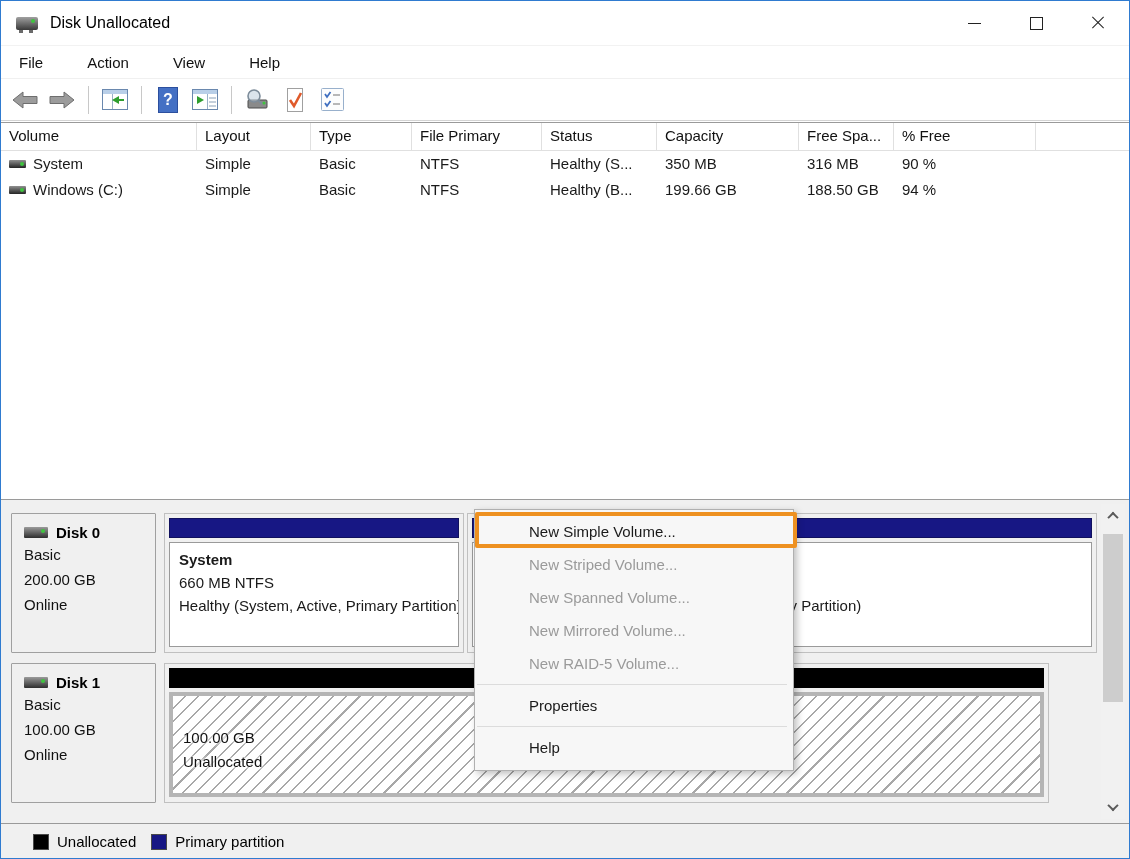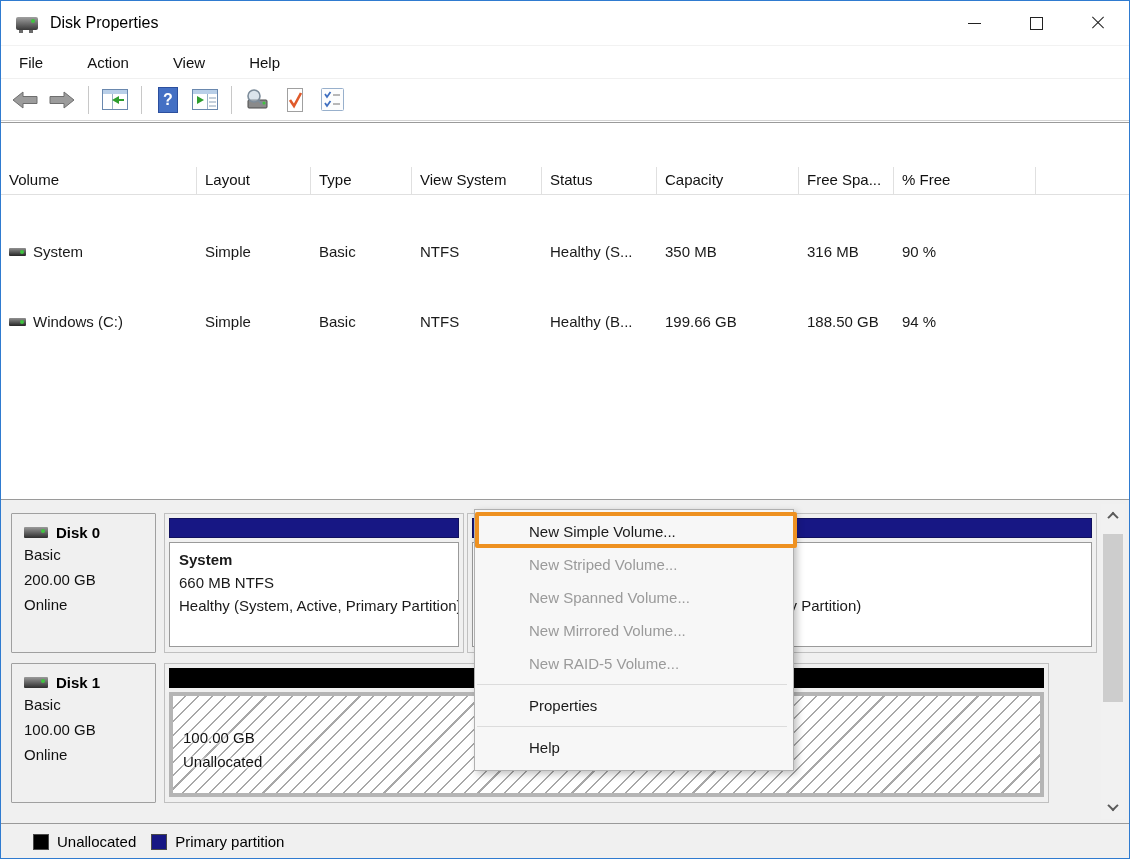--- a/index.html
+++ b/index.html
@@ -38,21 +38,21 @@
   .toolbar { height:42px; display:flex; align-items:center; padding-left:10px; gap:9px;
              border-bottom:1px solid #d4d4d4; }
   .tb-sep { width:1px; height:28px; background:#c8c8c8; margin:0 3px; }
   .tb-btn { width:28px; height:28px; display:flex; align-items:center; justify-content:center; }
   .tb-help { width:20px; height:26px; background:#4470c4; border:1px solid #2c4f9e; color:#fff;
              font-weight:bold; font-size:16px; display:flex; align-items:center; justify-content:center; }
 
   
   .volume-pane { position:absolute; left:0; top:121px; width:1130px; height:378px;
                  background:#fff; border-top:1px solid #9a9a9a; border-bottom:1px solid #9a9a9a; }
-  .vt-grid { display:grid; grid-template-columns:196px 114px 101px 130px 115px 142px 95px 142px 1fr;margin-top:44px; }
+  .vt-grid { display:grid; grid-template-columns:196px 114px 101px 130px 115px 142px 95px 142px 1fr; }
   .vt-head { border-bottom:1px solid #e0e0e0; }
   .vt-head .vt-cell { height:27px; line-height:26px; border-right:1px solid #e0e0e0;
                       padding-left:8px; color:#111; overflow:hidden; white-space:nowrap; }
   .vt-head .vt-fill { border-right:none; }
   .vt-row .vt-cell { height:26px; line-height:26px; padding-left:8px; overflow:hidden; white-space:nowrap; }
   .vol-cell { display:flex; align-items:center; gap:7px; }
   .vol-ico { width:17px; height:8px; border-radius:1px; background:linear-gradient(#909090,#242424);
              position:relative; flex:0 0 auto; }
   .vol-ico::after { content:""; position:absolute; right:2px; top:2px; width:4px; height:4px;
              border-radius:50%; background:#3ec43e; }
@@ -120,21 +120,21 @@
 
   svg { display:block; }
 </style>
 </head>
 <body>
 
 <div class="window">
 
   <div class="titlebar">
     <span class="disk-ico"></span>
-    <span class="title-text">Disk Properties</span>
+    <span class="title-text">Disk Unallocated</span>
     <div class="win-controls">
       <div class="wc">
           <span class="glyph-min"></span>
         </div>
       <div class="wc">
           <span class="glyph-max"></span>
         </div>
       <div class="wc">
           <span class="glyph-close"></span>
         </div>
@@ -210,21 +210,21 @@
         <line x1="12" y1="16" x2="19" y2="16" stroke="#9a9a9a" stroke-width="1.4"></line>
       </svg>
     </div>
   </div>
 
   <div class="volume-pane">
     <div class="vt-grid vt-head">
       <div class="vt-cell">Volume</div>
       <div class="vt-cell">Layout</div>
       <div class="vt-cell">Type</div>
-      <div class="vt-cell">View System</div>
+      <div class="vt-cell">File Primary</div>
       <div class="vt-cell">Status</div>
       <div class="vt-cell">Capacity</div>
       <div class="vt-cell">Free Spa...</div>
       <div class="vt-cell">% Free</div>
       <div class="vt-cell vt-fill"></div>
     </div>
 
     <div class="vt-grid vt-row">
       <div class="vt-cell vol-cell">
         <span class="vol-ico"></span>

